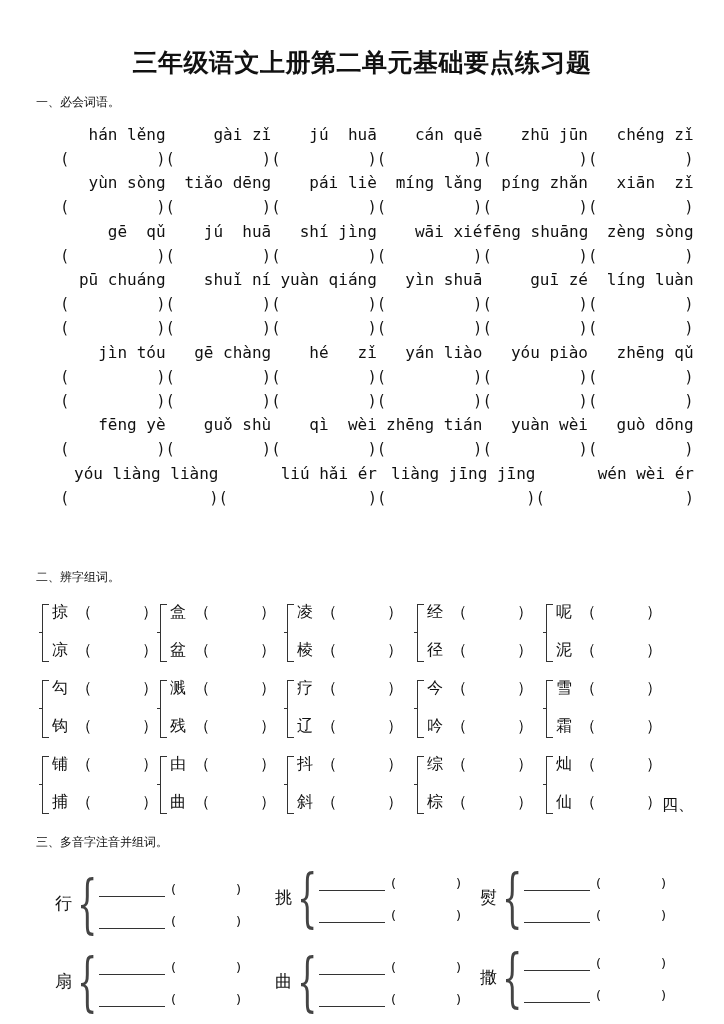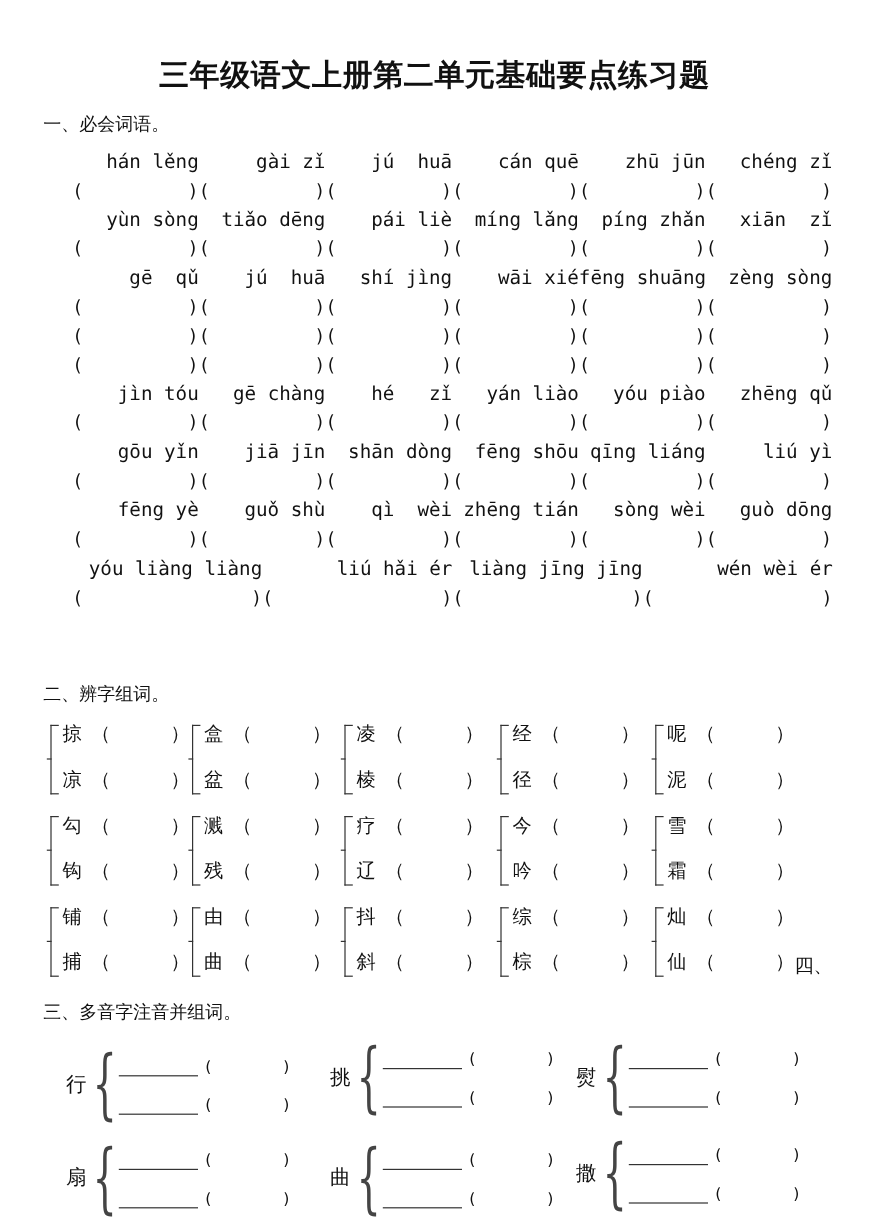--- a/index.html
+++ b/index.html
@@ -4,21 +4,21 @@
 <style>
   html, body { margin: 0; padding: 0; background: #ffffff; }
   body {
     width: 724px; height: 1024px; position: relative; overflow: hidden;
     font-family: "DejaVu Sans", sans-serif; color: #111;
   }
   .title {
     position: absolute; top: 46px; left: 0; width: 724px; text-align: center;
     font-size: 25px; font-weight: bold; letter-spacing: 0.5px;
   }
-  .sec-heading { position: absolute; left: 36px; font-size: 15px; }
+  .sec-heading { position: absolute; left: 36px; font-size: 12px; }
   .py-grid { position: absolute; left: 60px; top: 122px; width: 634px; }
   .py-row { display: flex; height: 24.5px; align-items: center; }
   .py-row .py { font-family: "DejaVu Sans Mono", monospace; font-size: 16px; text-align: right; white-space: pre; }
   .br-row { display: flex; height: 24px; align-items: center; }
   .br { display: flex; justify-content: space-between; font-size: 15px; padding: 0 2px; box-sizing: border-box; }
   .c6 { width: 105.6px; }
   .c4 { width: 158.5px; }
   .pair { position: absolute; width: 120px; height: 76px; }
   .pair .brk { position: absolute; left: 0; top: 4px; width: 6px; height: 56px; border-left: 1.2px solid #333; border-top: 1.2px solid #333; border-bottom: 1.2px solid #333; }
   .pair .brk::after { content: ""; position: absolute; left: -4px; top: 27px; width: 4px; height: 1.2px; background: #333; }
@@ -136,20 +136,28 @@
       </span>
       <span class="br c6">
         <span>(</span>
         <span>)</span>
       </span>
       <span class="br c6">
         <span>(</span>
         <span>)</span>
       </span>
     </div>
+    <div class="py-row">
+      <span class="py c6">pū chuáng</span>
+      <span class="py c6">shuǐ ní</span>
+      <span class="py c6">yuàn qiáng</span>
+      <span class="py c6">yìn shuā</span>
+      <span class="py c6">guī zé</span>
+      <span class="py c6">líng luàn</span>
+    </div>
     <div class="br-row">
       <span class="br c6">
         <span>(</span>
         <span>)</span>
       </span>
       <span class="br c6">
         <span>(</span>
         <span>)</span>
       </span>
       <span class="br c6">
@@ -222,28 +230,20 @@
       </span>
       <span class="br c6">
         <span>(</span>
         <span>)</span>
       </span>
       <span class="br c6">
         <span>(</span>
         <span>)</span>
       </span>
     </div>
-    <div class="py-row">
-      <span class="py c6">gōu yǐn</span>
-      <span class="py c6">jiā jīn</span>
-      <span class="py c6">shān dòng</span>
-      <span class="py c6">fēng shōu</span>
-      <span class="py c6">qīng liáng</span>
-      <span class="py c6">liú yì</span>
-    </div>
     <div class="br-row">
       <span class="br c6">
         <span>(</span>
         <span>)</span>
       </span>
       <span class="br c6">
         <span>(</span>
         <span>)</span>
       </span>
       <span class="br c6">
@@ -261,21 +261,21 @@
       <span class="br c6">
         <span>(</span>
         <span>)</span>
       </span>
     </div>
     <div class="py-row">
       <span class="py c6">fēng yè</span>
       <span class="py c6">guǒ shù</span>
       <span class="py c6">qì  wèi</span>
       <span class="py c6">zhēng tián</span>
-      <span class="py c6">sòng wèi</span>
+      <span class="py c6">yuàn wèi</span>
       <span class="py c6">guò dōng</span>
     </div>
     <div class="br-row">
       <span class="br c6">
         <span>(</span>
         <span>)</span>
       </span>
       <span class="br c6">
         <span>(</span>
         <span>)</span>

